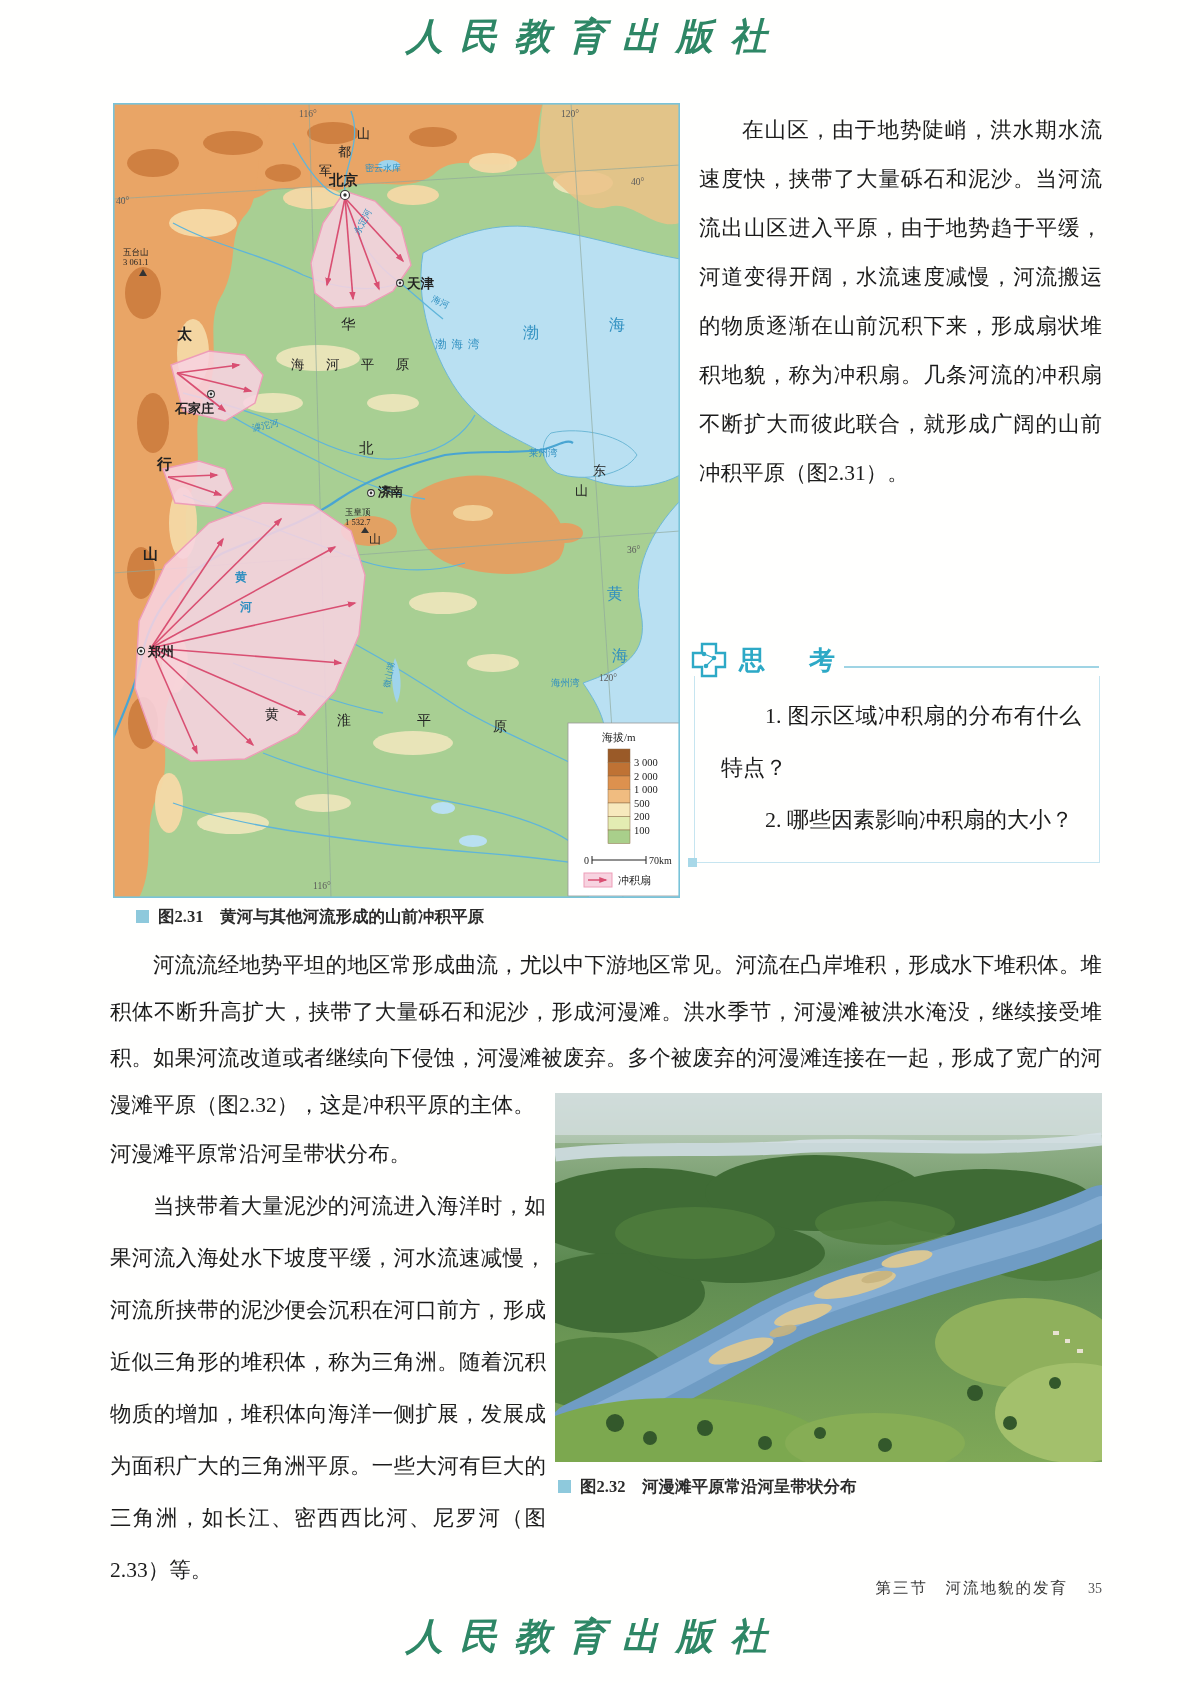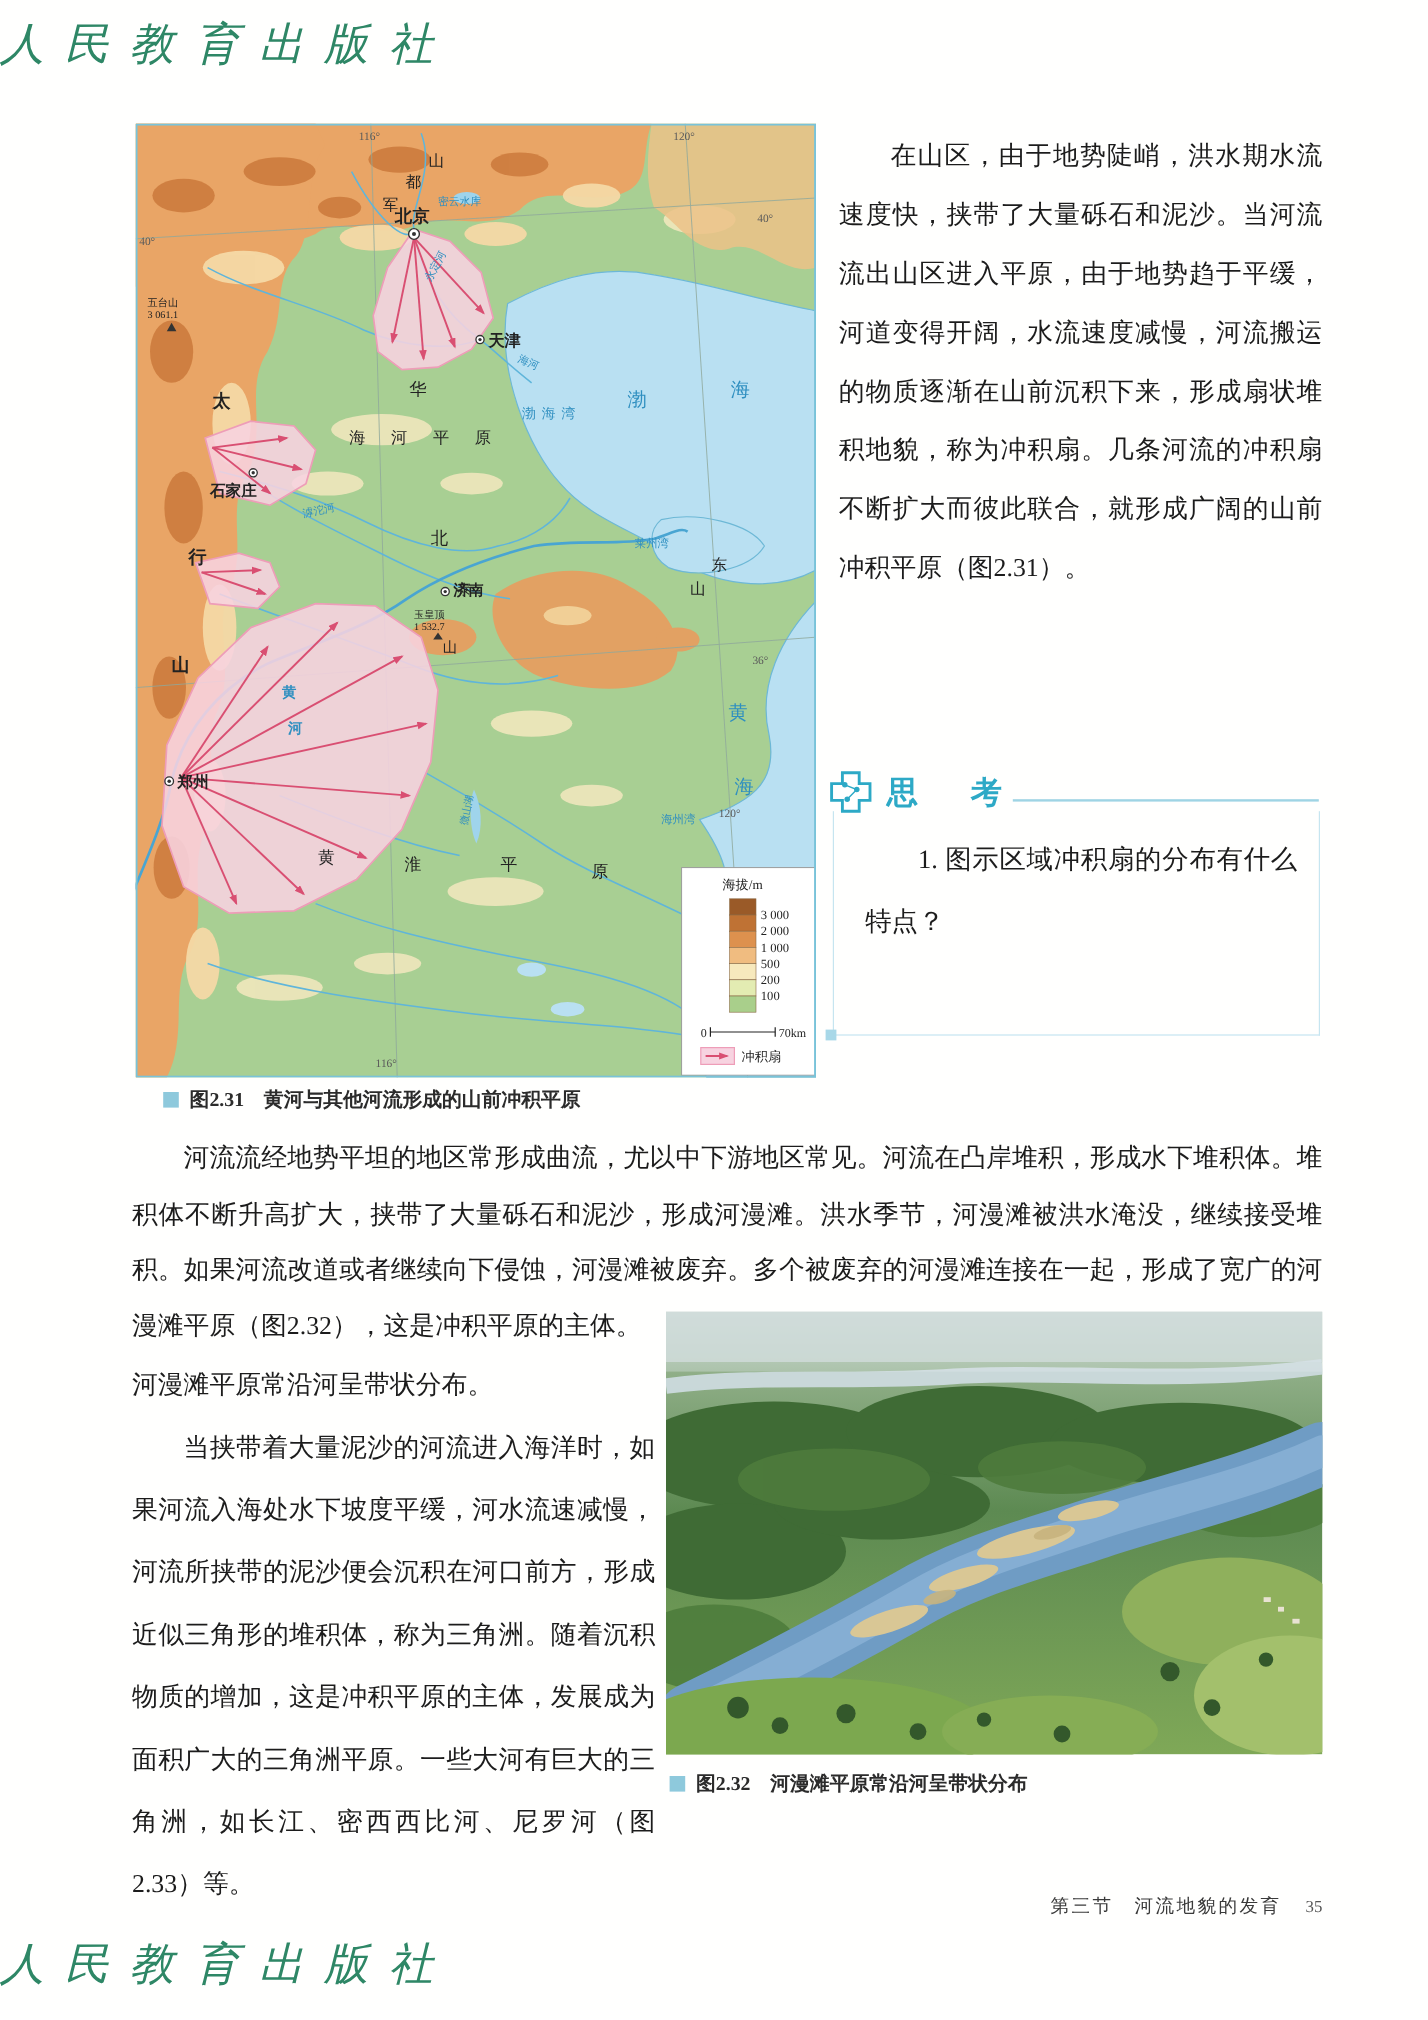--- a/index.html
+++ b/index.html
@@ -1,19 +1,19 @@
 <!DOCTYPE html>
 <html><head>
 <meta charset="utf-8">
 <style>
   html,body{margin:0;padding:0;background:#ffffff;}
   #page{position:relative;width:1190px;height:1683px;background:#fffffe;overflow:hidden;
         font-family:"Liberation Serif","DejaVu Serif",serif;color:#1c1c1c;}
-  .logo{position:absolute;left:0;width:1190px;text-align:left;color:#2e8766;
-        font-style:italic;font-weight:normal;font-size:37px;letter-spacing:17px;
+  .logo{position:absolute;left:0;width:1190px;text-align:center;color:#2e8766;
+        font-style:italic;font-weight:bold;font-size:37px;letter-spacing:17px;
         font-family:"DejaVu Serif",serif;}
   .abs{position:absolute;}
   .para{font-size:21.5px;text-align:justify;text-justify:inter-ideograph;}
   .indent{text-indent:2em;}
   .caption{font-size:16.5px;font-weight:bold;color:#2b2b2b;}
   .sq{display:inline-block;width:13px;height:13px;background:#8ec9dc;margin-right:9px;
       vertical-align:-1px;}
   
   .think{position:absolute;left:694px;top:676px;width:404px;height:186px;
          border:1.5px solid #c6e5f0;border-top:none;}
@@ -275,28 +275,29 @@
         <circle cx="15" cy="14" r="2.3" fill="#2da9c6"></circle>
         <circle cx="25" cy="18" r="2.3" fill="#2da9c6"></circle>
         <circle cx="17" cy="26" r="2.3" fill="#2da9c6"></circle>
         <polyline points="15,14 25,18 17,26" fill="none" stroke="#2da9c6" stroke-width="1.2"></polyline>
       </svg>
       <span class="think-title">思　考</span>
       <div class="think-rule"></div>
     </div>
     <div class="think-body">
       <p>1. 图示区域冲积扇的分布有什么特点？</p>
+      <p>2. 哪些因素影响冲积扇的大小？</p>
     </div>
   </div>
 
   <div class="abs para indent" style="left:110px;top:942px;width:992px;line-height:46.5px;">河流流经地势平坦的地区常形成曲流，尤以中下游地区常见。河流在凸岸堆积，形成水下堆积体。堆积体不断升高扩大，挟带了大量砾石和泥沙，形成河漫滩。洪水季节，河漫滩被洪水淹没，继续接受堆积。如果河流改道或者继续向下侵蚀，河漫滩被废弃。多个被废弃的河漫滩连接在一起，形成了宽广的河漫滩平原（图2.32），这是冲积平原的主体。</div>
 
   <div class="abs" style="left:110px;top:1128px;width:436px;">
     <div class="para" style="line-height:52px;">河漫滩平原常沿河呈带状分布。</div>
-    <div class="para indent" style="line-height:52px;margin-top:0;">当挟带着大量泥沙的河流进入海洋时，如果河流入海处水下坡度平缓，河水流速减慢，河流所挟带的泥沙便会沉积在河口前方，形成近似三角形的堆积体，称为三角洲。随着沉积物质的增加，这是冲积平原的主体，发展成为面积广大的三角洲平原。一些大河有巨大的三角洲，如长江、密西西比河、尼罗河（图2.33）等。</div>
+    <div class="para indent" style="line-height:52px;margin-top:0;">当挟带着大量泥沙的河流进入海洋时，如果河流入海处水下坡度平缓，河水流速减慢，河流所挟带的泥沙便会沉积在河口前方，形成近似三角形的堆积体，称为三角洲。随着沉积物质的增加，堆积体向海洋一侧扩展，发展成为面积广大的三角洲平原。一些大河有巨大的三角洲，如长江、密西西比河、尼罗河（图2.33）等。</div>
   </div>
 
   <div class="abs" style="left:555px;top:1093px;width:547px;height:369px;">
     <svg width="547" height="369" viewBox="0 0 547 369">
       <defs>
         <linearGradient id="pgbg" x1="0" y1="0" x2="0" y2="1">
           <stop offset="0" stop-color="#c3d2cb"></stop>
           <stop offset="0.14" stop-color="#8fae87"></stop>
           <stop offset="0.45" stop-color="#5d8a52"></stop>
           <stop offset="1" stop-color="#7fa857"></stop>

